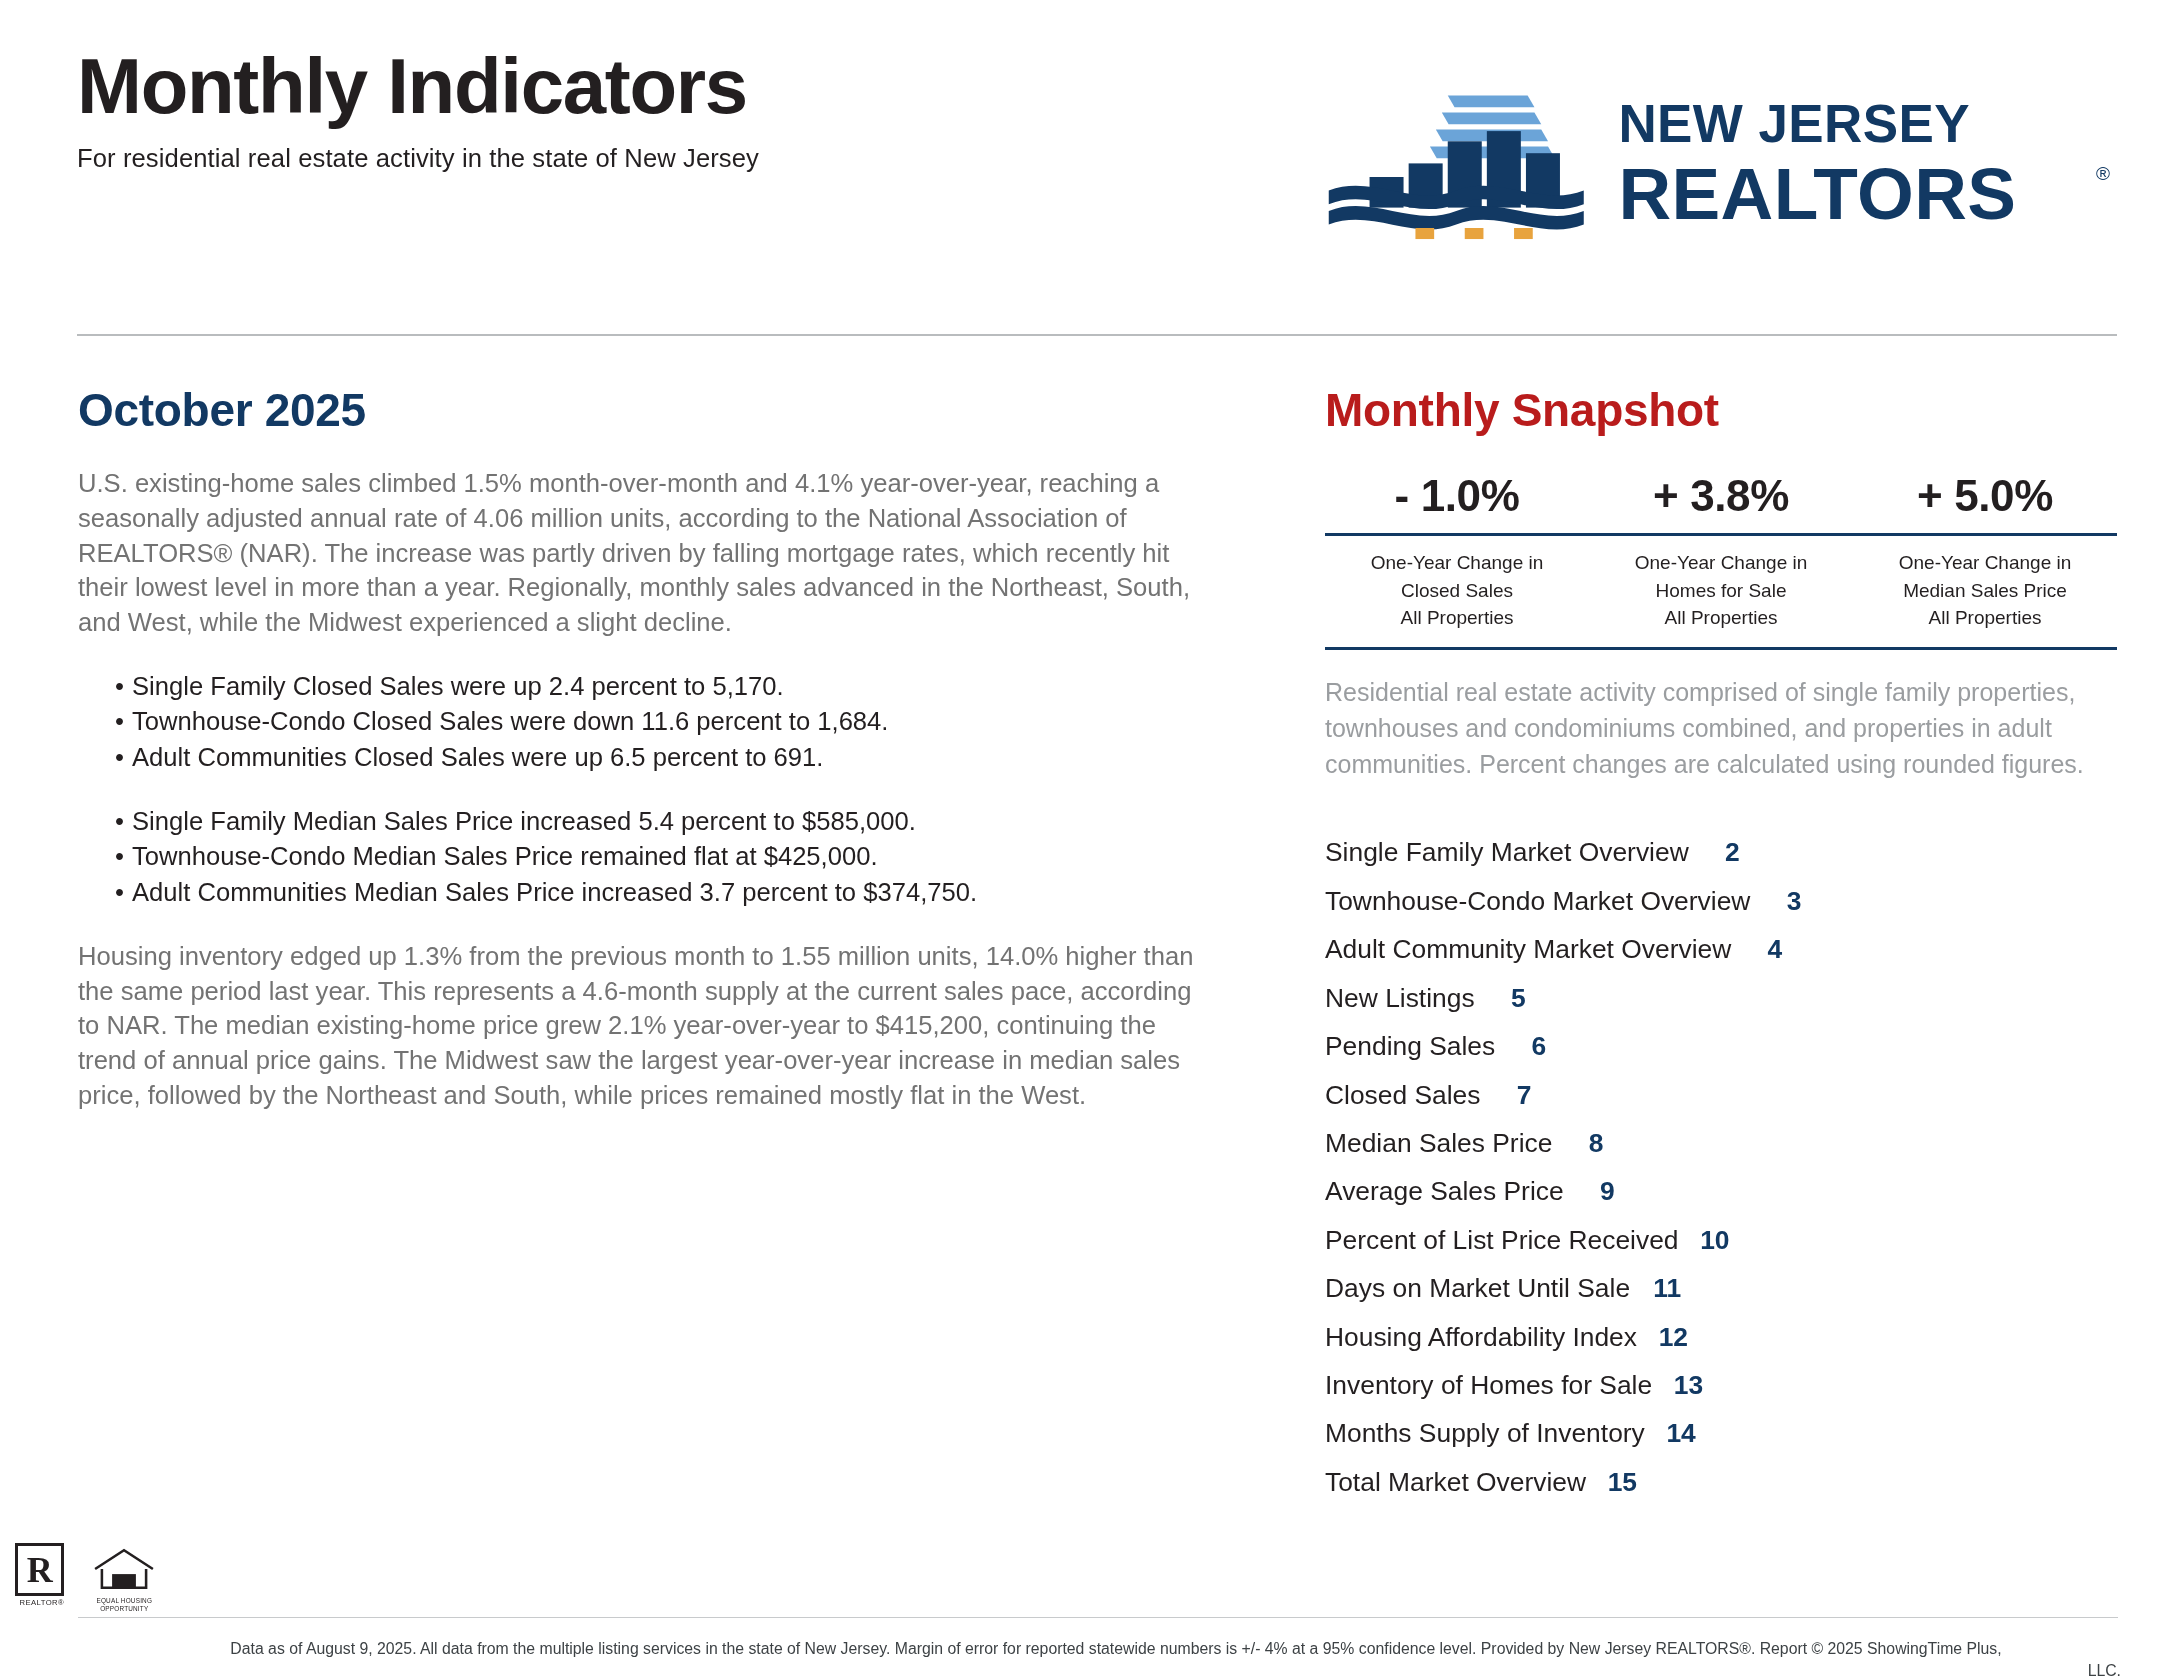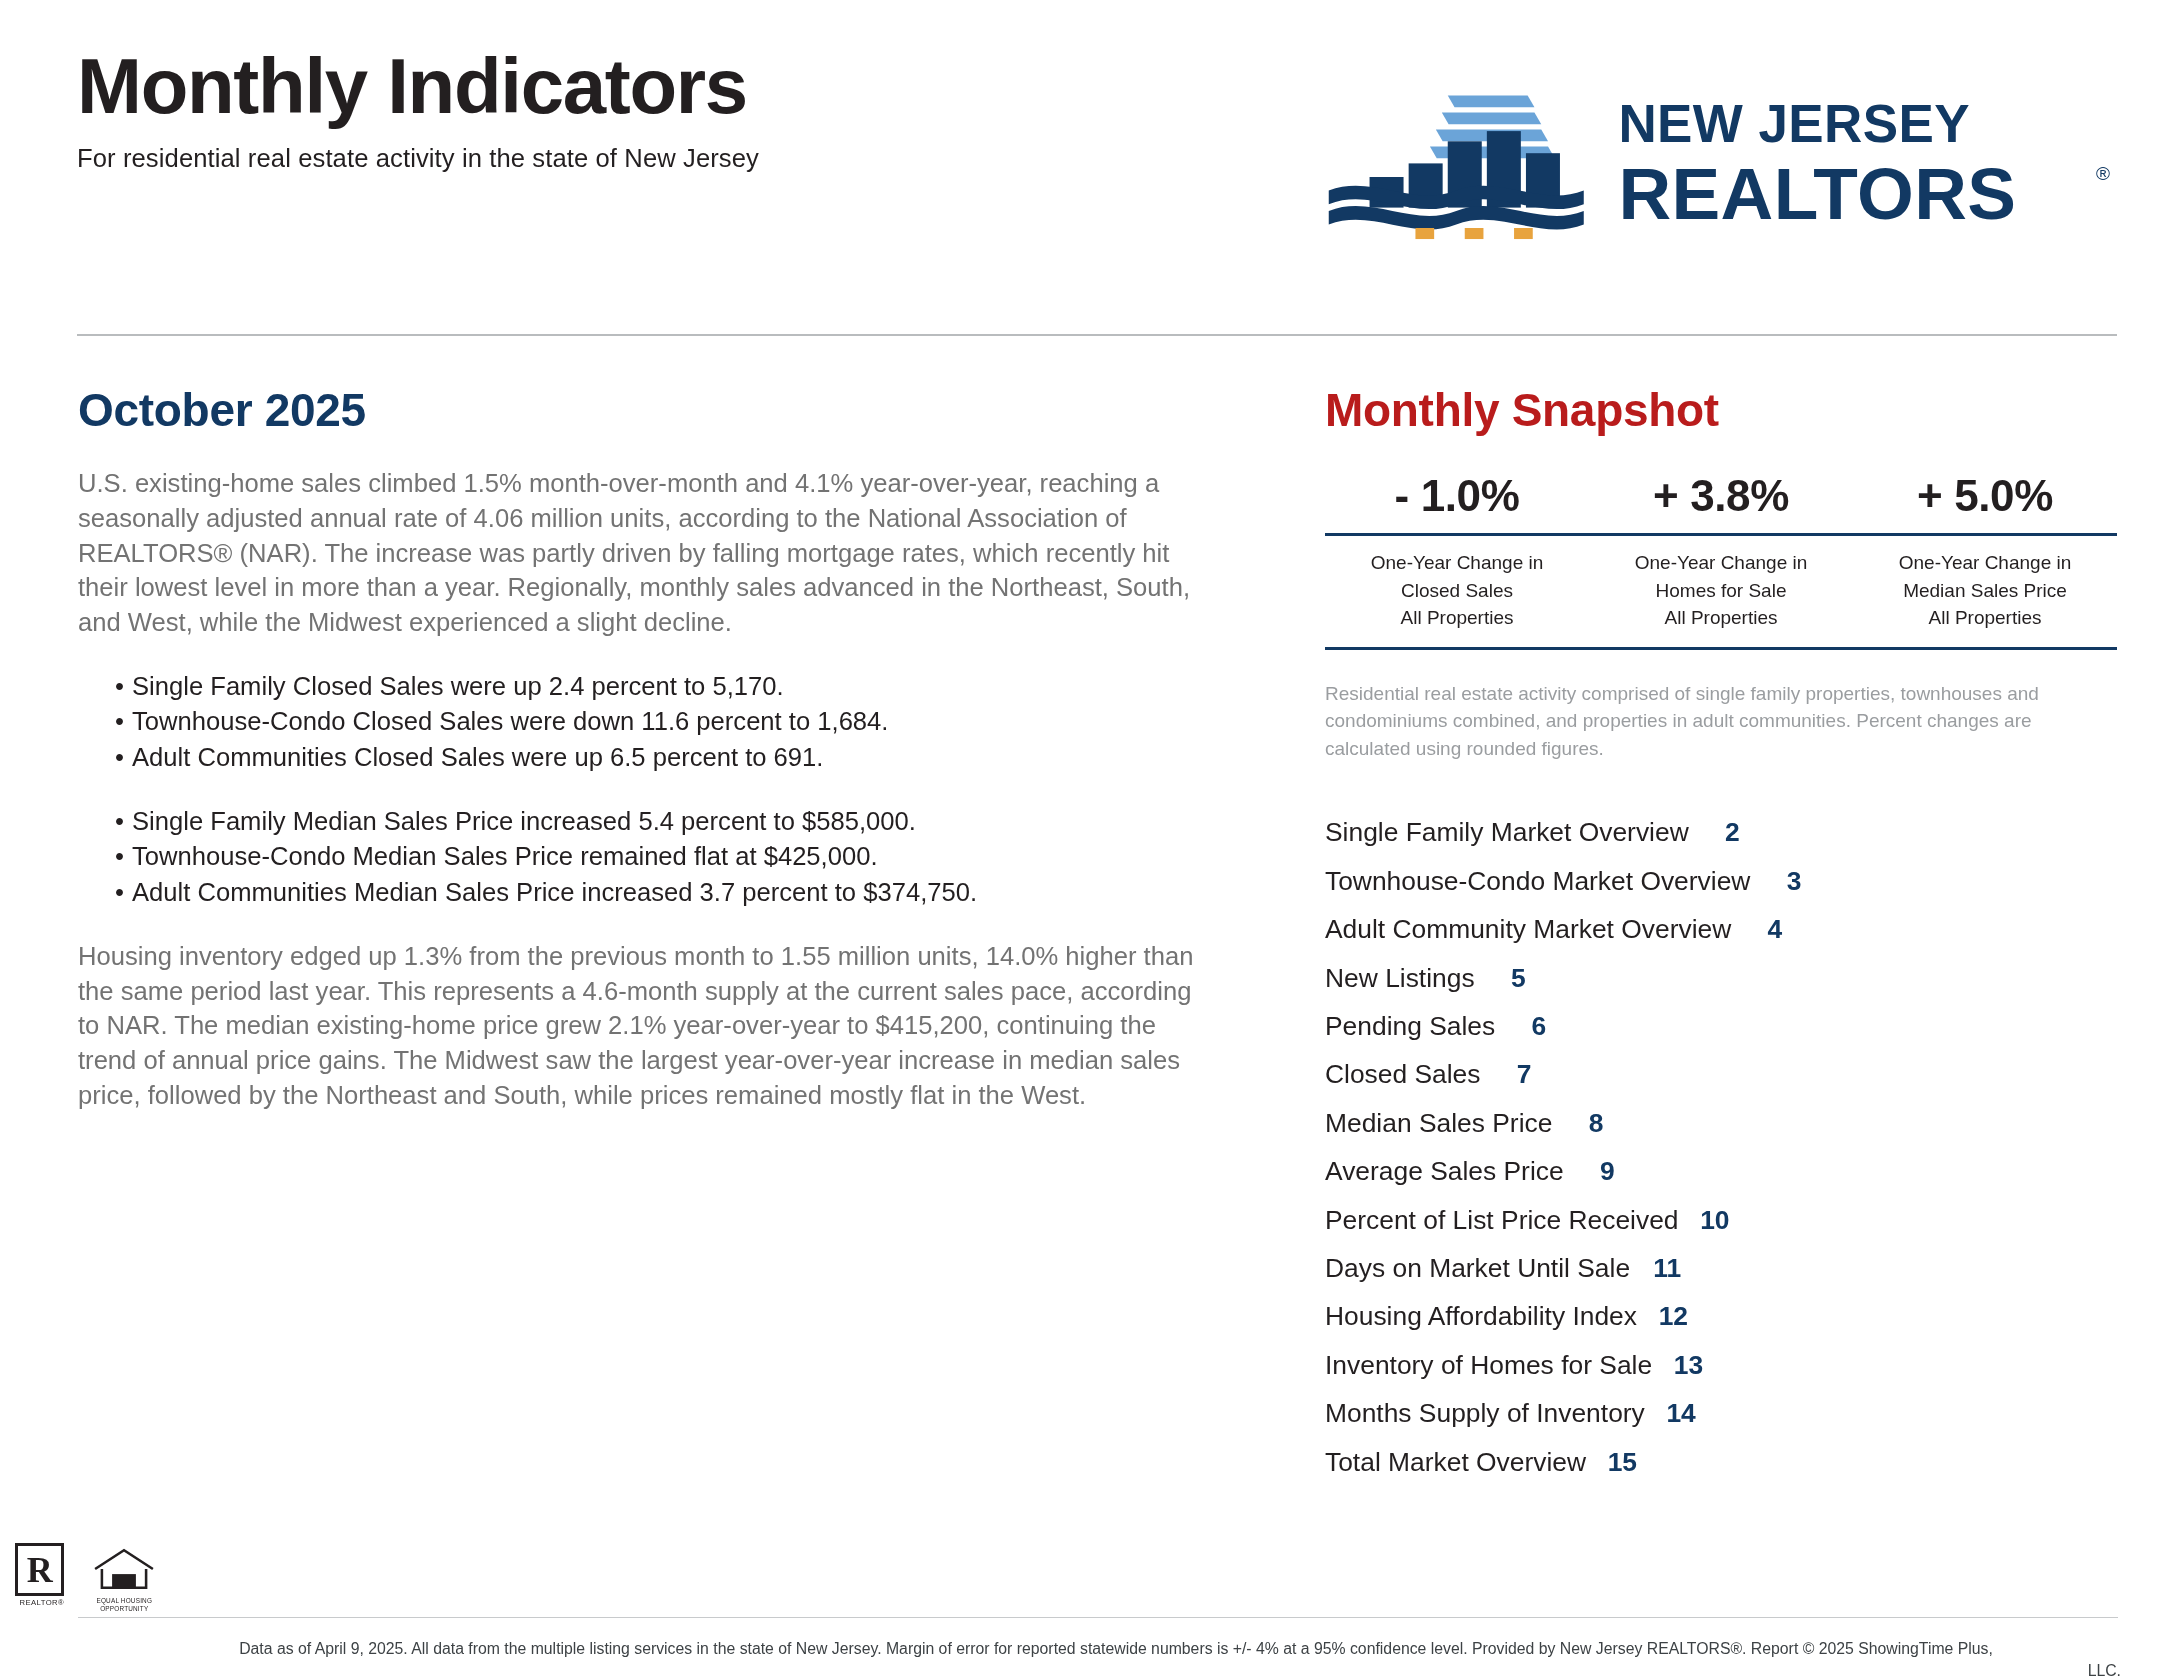--- a/index.html
+++ b/index.html
@@ -179,24 +179,24 @@
     padding-top: 13.6px;
   }
   .stat-label {
     flex: 1 1 0;
     text-align: center;
     font-size: 19px;
     line-height: 1.45;
     color: #231f20;
   }
   .snapshot-note {
-    font-size: 19px;
+    font-size: 25px;
     line-height: 1.45;
     color: #9a9da0;
-    margin-top: 30px;
+    margin-top: 24px;
   }
 
   .toc {
     margin-top: 46px;
   }
   .toc-row {
     display: flex;
     justify-content: flex-start;
     align-items: baseline;
     font-size: 26.4px;
@@ -471,18 +471,18 @@
       </svg>
       <div class="eho-cap">
         <div>EQUAL HOUSING</div>
         <div>OPPORTUNITY</div>
       </div>
     </div>
   </div>
 
   <div class="footer-rule"></div>
   <div class="footer-text">
-    <span>Data as of April 9, 2025. All data from the multiple listing services in the state of New Jersey. Margin of error for reported statewide numbers is +/- 4% at a 95% confidence level. Provided by New Jersey REALTORS®. Report © 2025 ShowingTime Plus,</span>
+    <span>Data as of August 9, 2025. All data from the multiple listing services in the state of New Jersey. Margin of error for reported statewide numbers is +/- 4% at a 95% confidence level. Provided by New Jersey REALTORS®. Report © 2025 ShowingTime Plus,</span>
     <span class="llc">LLC.</span>
   </div>
 
 </div>
 
 
 </body></html>

